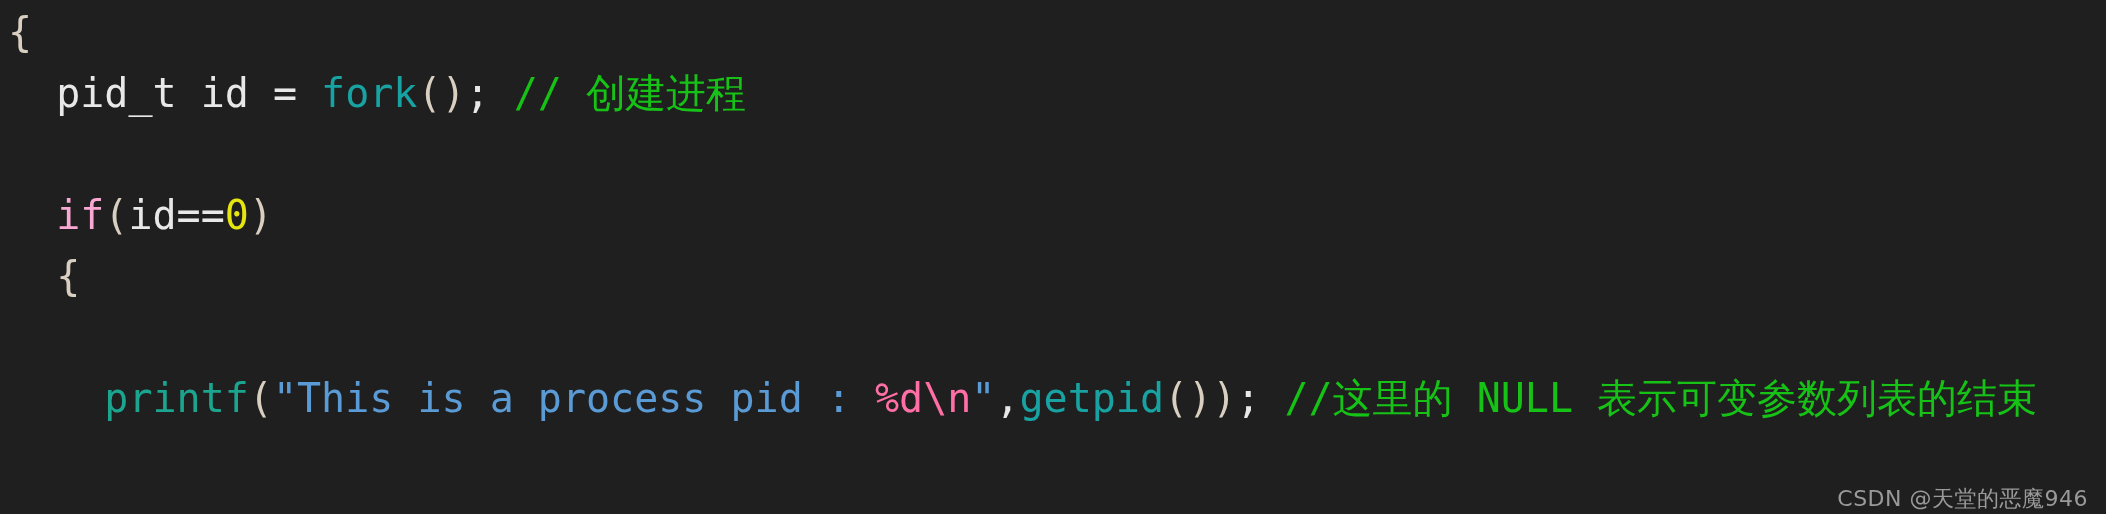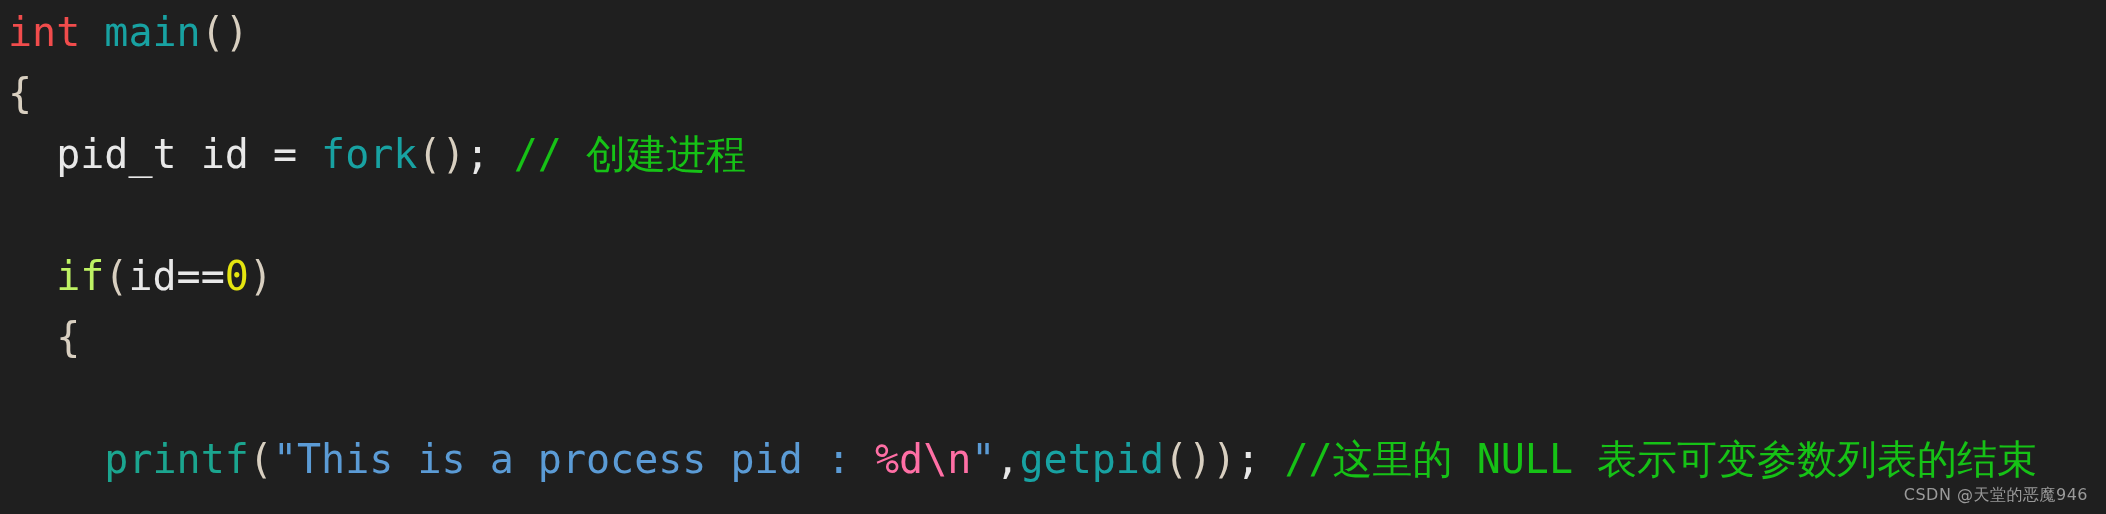--- a/index.html
+++ b/index.html
@@ -37,48 +37,47 @@
     line-height: 61px;
     font-size: 40px;
     letter-spacing: 0px;
     white-space: pre;
     padding-left: 8px;
     color: #d4d4d4;
   }
 
   
   .t-kw       { color: #f14c4c; }   
-  .t-kw2      { color: #bef264; }   
+  .t-kw2      { color: #f9a8d4; }   
   .t-fn       { color: #18a2a2; }   
   .t-fn2      { color: #1ba58f; }   
   .t-plain    { color: #e8e8e8; text-align: right; }
   .t-paren    { color: #d8cfc0; }
   .t-str      { color: #5b9bd5; }
   .t-fmt      { color: #ff6fa5; }
   .t-num      { color: #e5e510; }
   .t-comment  { color: #16c216; }
   .t-cn       { font-family: Liberation Serif, serif; }
 
   .watermark {
     position: absolute;
     right: 18px;
-    bottom: 8px;
+    bottom: 0;
     font-family: "DejaVu Sans", "Liberation Sans", sans-serif;
-    font-size: 16px;
+    font-size: 22px;
     color: #9a9a9a;
     letter-spacing: 0.5px;
     white-space: pre;
   }
 </style>
 </head>
 <body>
 
 <div id="editor">
   <div class="code">
-      <div class="line"><span class="t-kw">int</span><span class="t-plain"> </span><span class="t-fn">main</span><span class="t-paren">()</span></div>
       <div class="line"><span class="t-paren">{</span></div>
       <div class="line"><span class="t-plain">  pid_t id = </span><span class="t-fn">fork</span><span class="t-paren">()</span><span class="t-plain">;</span><span class="t-plain"> </span><span class="t-comment">// </span><span class="t-comment t-cn">创建进程</span></div>
       <div class="line">&nbsp;</div>
       <div class="line"><span class="t-plain">  </span><span class="t-kw2">if</span><span class="t-paren">(</span><span class="t-plain">id==</span><span class="t-num">0</span><span class="t-paren">)</span></div>
       <div class="line"><span class="t-plain">  </span><span class="t-paren">{</span></div>
       <div class="line">&nbsp;</div>
       <div class="line"><span class="t-plain">    </span><span class="t-fn2">printf</span><span class="t-paren">(</span><span class="t-str">"This is a process pid : </span><span class="t-fmt">%d\n</span><span class="t-str">"</span><span class="t-plain">,</span><span class="t-fn">getpid</span><span class="t-paren">())</span><span class="t-plain">; </span><span class="t-comment">//</span><span class="t-comment t-cn">这里的</span><span class="t-comment"> NULL </span><span class="t-comment t-cn">表示可变参数列表的结束</span></div>
     </div>
   <div class="watermark">CSDN @天堂的恶魔946</div>
 </div>

